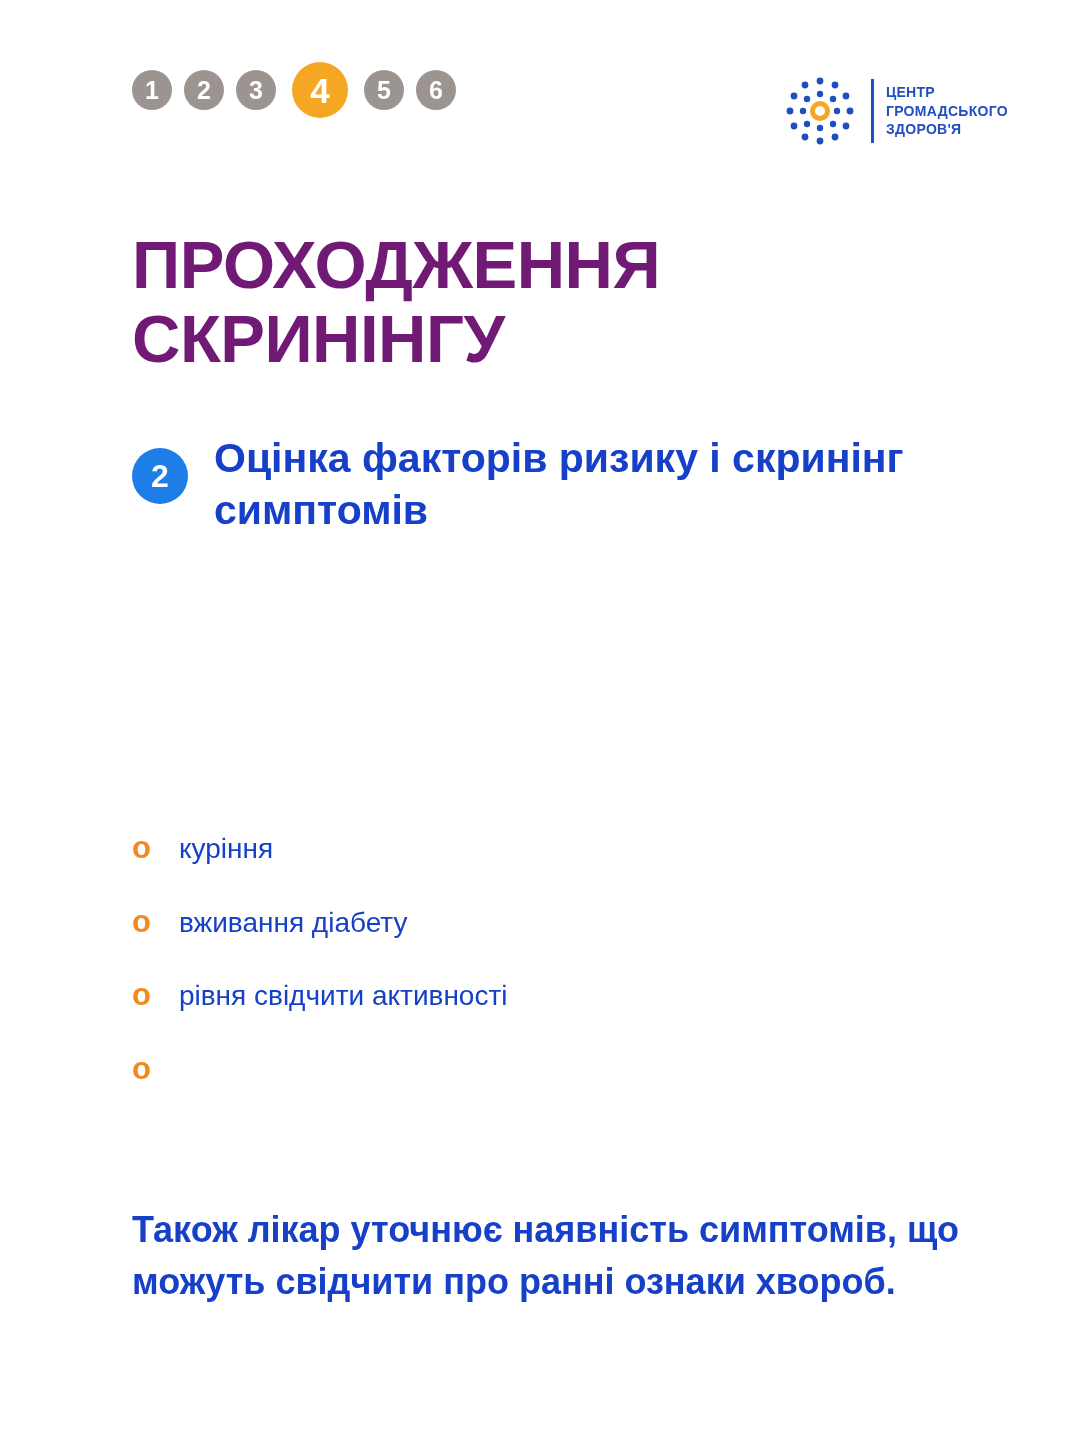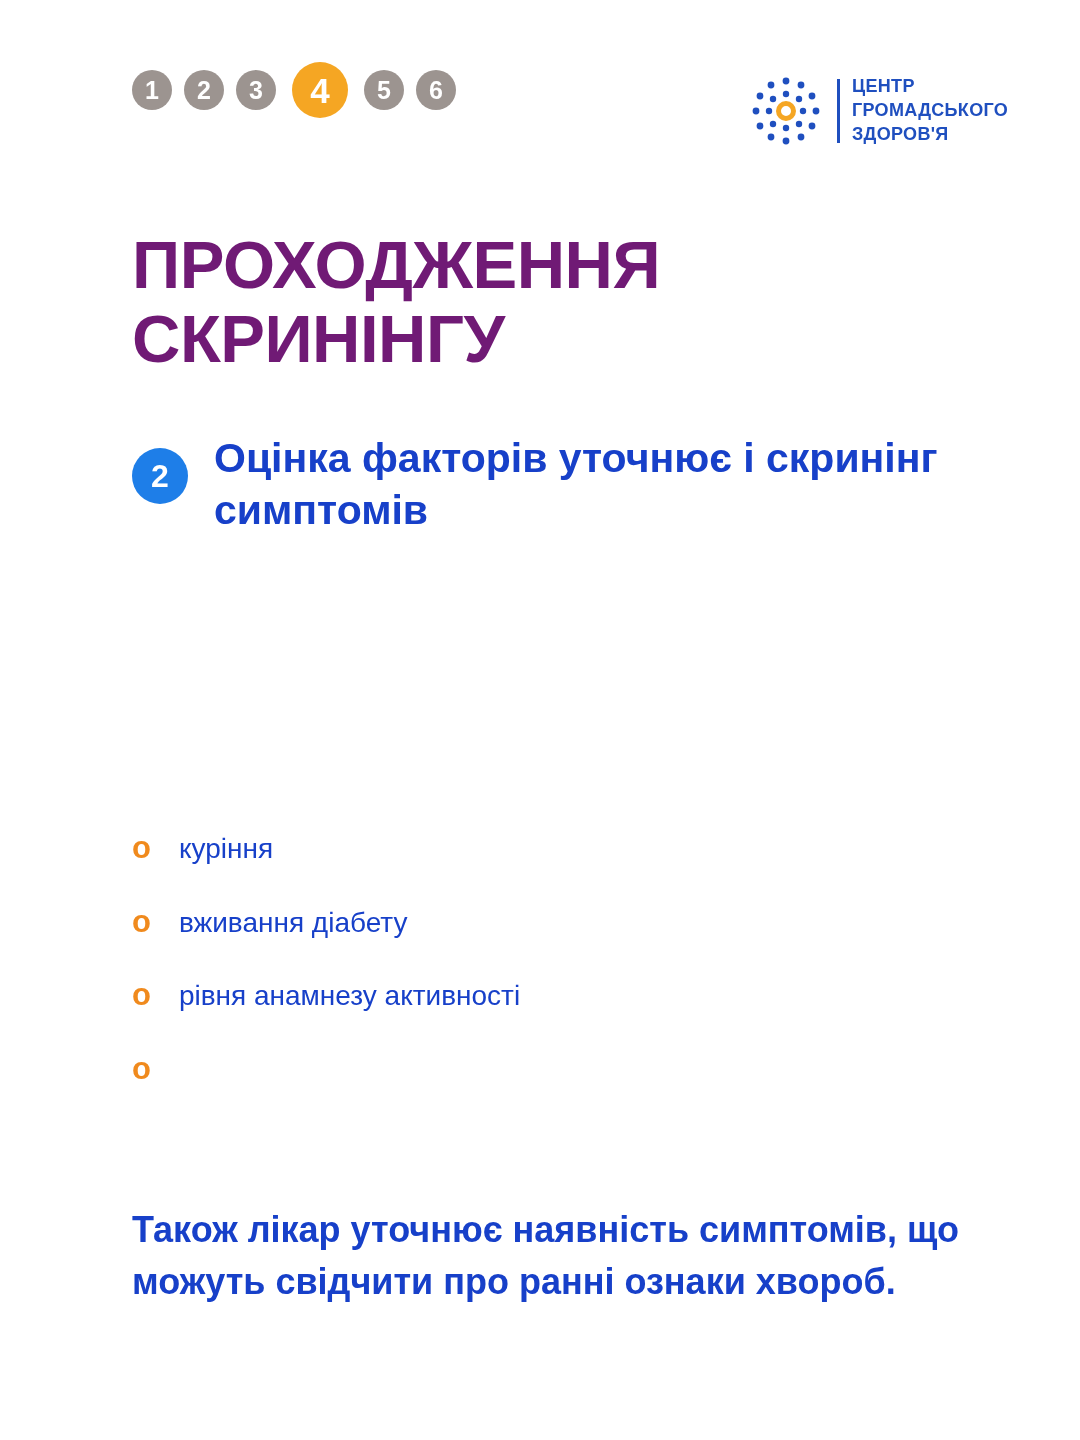--- a/index.html
+++ b/index.html
@@ -70,21 +70,21 @@
   .logo-text {
     display: flex;
     flex-direction: column;
     justify-content: center;
     border-left: 3px solid #1f4fbf;
     padding-left: 12px;
     height: 64px;
   }
   .logo-text span {
     color: #1f4fbf;
-    font-size: 18px;
+    font-size: 14px;
     font-weight: bold;
     letter-spacing: 0.3px;
     line-height: 1.32;
     text-transform: uppercase;
   }
 
   
   .headline {
     position: absolute;
     top: 228px;
@@ -231,36 +231,36 @@
         <span>ЗДОРОВ'Я</span>
       </div>
     </div>
 
   </div>
 
   <h1 class="headline">ПРОХОДЖЕННЯ СКРИНІНГУ</h1>
 
   <div class="subhead">
     <div class="subhead-badge">2</div>
-    <div class="subhead-text">Оцінка факторів уточнює і скринінг симптомів</div>
+    <div class="subhead-text">Оцінка факторів ризику і скринінг симптомів</div>
   </div>
 
 
   <ul class="bullets">
     <li>
       <span class="bullet-marker">o</span>
       <span class="bullet-text">куріння</span>
     </li>
     <li>
       <span class="bullet-marker">o</span>
       <span class="bullet-text">вживання діабету</span>
     </li>
     <li>
       <span class="bullet-marker">o</span>
-      <span class="bullet-text">рівня анамнезу активності</span>
+      <span class="bullet-text">рівня свідчити активності</span>
     </li>
     <li>
       <span class="bullet-marker">o</span>
     </li>
   </ul>
 
   <p class="closing">Також лікар уточнює наявність симптомів, що можуть свідчити про ранні ознаки хвороб.</p>
 
 </div>
 

